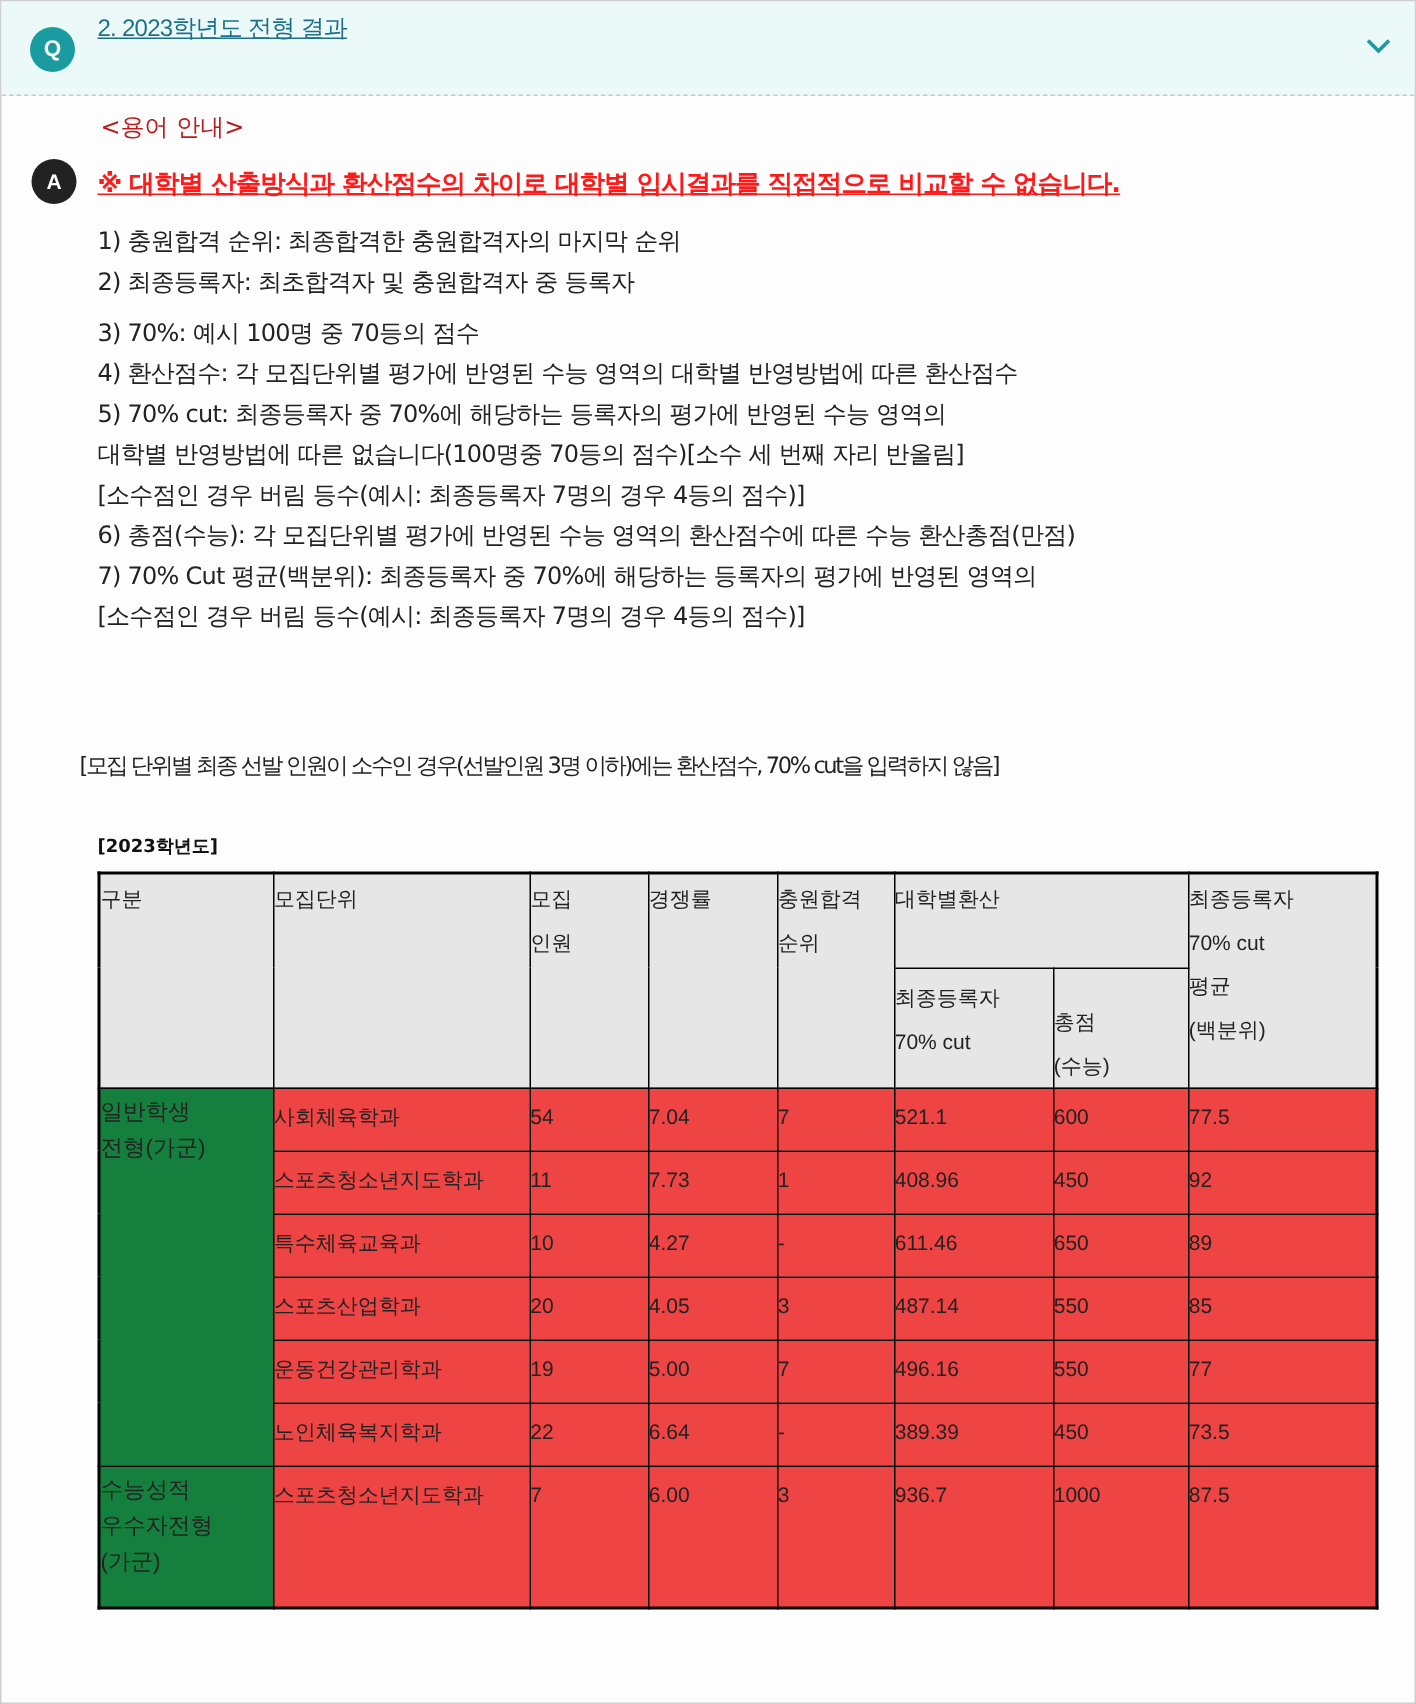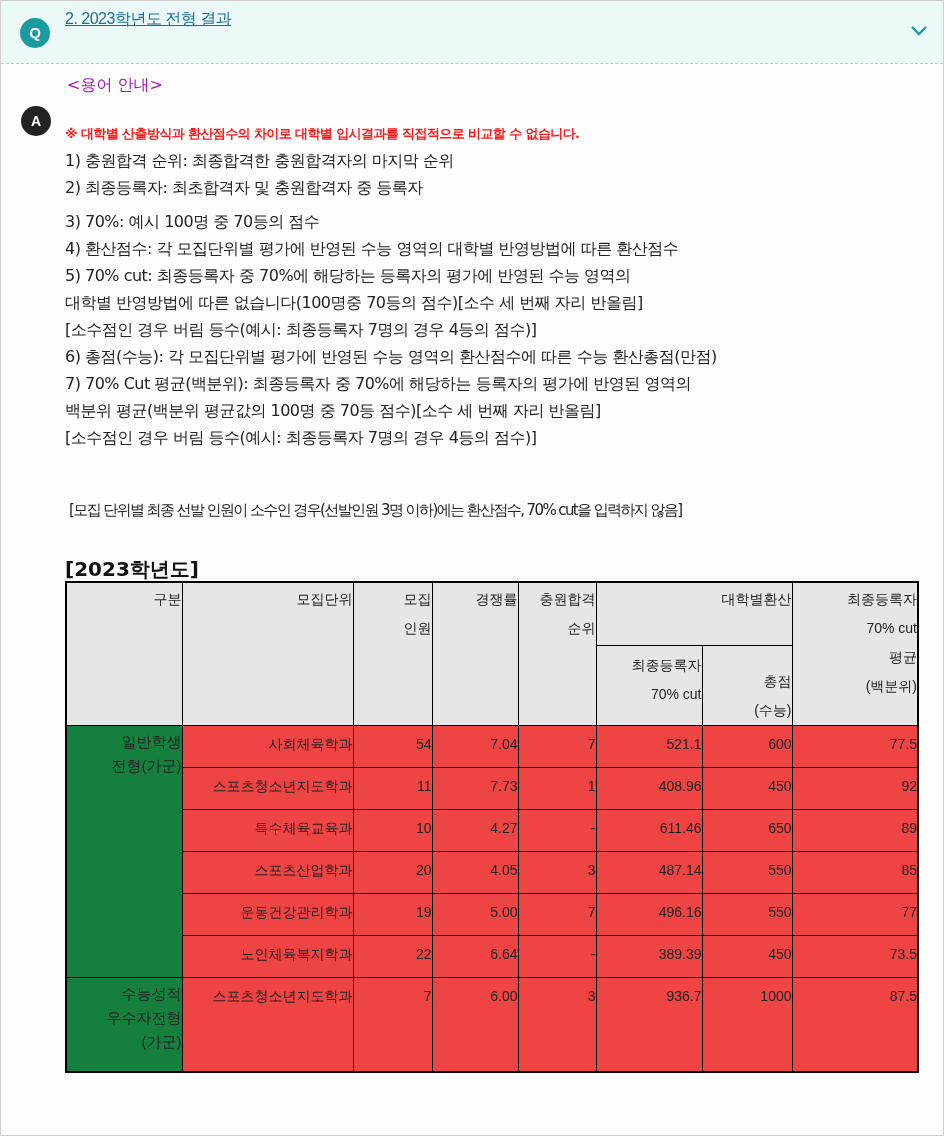--- a/index.html
+++ b/index.html
@@ -3,29 +3,29 @@
 <meta charset="utf-8">
 <style>
   html, body { margin:0; padding:0; }
   body { width:944px; height:1136px; background:#ffffff; font-family:"DejaVu Sans","Liberation Sans",sans-serif; color:#222; overflow:hidden; }
   .panel { position:absolute; left:0; top:0; width:942px; height:1134px; border:1px solid #cfcfcf; background:#fdfdfd; }
   .qbar { position:absolute; left:0; top:0; width:942px; height:62px; background:#ecf9f9; border-bottom:1px dashed #c8c8c8; }
   .qbadge { position:absolute; left:19px; top:17px; width:30px; height:30px; border-radius:50%; background:#1a9ba0; color:#fff; font-weight:bold; font-size:15px; text-align:center; line-height:30px; font-family:"Liberation Sans",sans-serif; }
   .qtitle { position:absolute; left:64px; top:8px; font-size:16px; color:#1d6f8a; text-decoration:underline; letter-spacing:-0.5px; font-family:"Liberation Sans",sans-serif; }
   .chev { position:absolute; left:910px; top:24px; width:16px; height:12px; }
   .abadge { position:absolute; left:20px; top:105px; width:30px; height:30px; border-radius:50%; background:#222; color:#fff; font-weight:bold; font-size:14px; text-align:center; line-height:30px; font-family:"Liberation Sans",sans-serif; }
-  .guide { position:absolute; left:66px; top:74px; font-size:16px; color:#a21caf; }
-  .warn { position:absolute; left:64px; top:124px; font-size:13px; font-weight:bold; color:#ff1a1a; letter-spacing:-0.6px; }
+  .guide { position:absolute; left:66px; top:74px; font-size:16px; color:#b91c1c; }
+  .warn { position:absolute; left:64px; top:110px; font-size:17px; font-weight:bold; color:#ff1a1a; letter-spacing:-0.6px;text-decoration:underline; }
   .defs { position:absolute; left:64px; top:146px; font-size:16px; color:#222; line-height:27px; letter-spacing:-0.5px; }
   .defs div { white-space:nowrap; }
   .defs .gap { height:7px; }
-  .note { position:absolute; left:68px; top:500px; font-size:15px; color:#222; letter-spacing:-1.6px; }
-  .yr { position:absolute; left:64px; top:555px; font-size:20px; font-weight:bold; color:#111; }
+  .note { position:absolute; left:52px; top:500px; font-size:15px; color:#222; letter-spacing:-1.6px; }
+  .yr { position:absolute; left:64px; top:555px; font-size:12px; font-weight:bold; color:#111; }
   table.res { position:absolute; left:64px; top:580px; border-collapse:collapse; font-size:14px; color:#222; font-family:"Liberation Sans",sans-serif; }
-  table.res td, table.res th { border:1px solid #000; text-align:right; vertical-align:top; font-weight:normal; padding:0; }
+  table.res td, table.res th { border:1px solid #000; text-align:left; vertical-align:top; font-weight:normal; padding:0; }
   table.res { border:2px solid #000; }
   table.res th { background:#e6e6e6; line-height:29px; padding-top:2px; }
   table.res td { height:42px; line-height:16px; padding-top:10px; box-sizing:border-box; background:#ef4444; }
   table.res td.grp { background:#15803d; font-size:15px; line-height:24px; padding-top:4px; }
 </style>
 </head>
 <body>
 
 <div class="panel">
   <div class="qbar">
@@ -44,21 +44,20 @@
     <div>1) 충원합격 순위: 최종합격한 충원합격자의 마지막 순위</div>
     <div>2) 최종등록자: 최초합격자 및 충원합격자 중 등록자</div>
     <div class="gap"></div>
     <div>3) 70%: 예시 100명 중 70등의 점수</div>
     <div>4) 환산점수: 각 모집단위별 평가에 반영된 수능 영역의 대학별 반영방법에 따른 환산점수</div>
     <div>5) 70% cut: 최종등록자 중 70%에 해당하는 등록자의 평가에 반영된 수능 영역의</div>
     <div>대학별 반영방법에 따른 없습니다(100명중 70등의 점수)[소수 세 번째 자리 반올림]</div>
     <div>[소수점인 경우 버림 등수(예시: 최종등록자 7명의 경우 4등의 점수)]</div>
     <div>6) 총점(수능): 각 모집단위별 평가에 반영된 수능 영역의 환산점수에 따른 수능 환산총점(만점)</div>
     <div>7) 70% Cut 평균(백분위): 최종등록자 중 70%에 해당하는 등록자의 평가에 반영된 영역의</div>
-    <div>백분위 평균(백분위 평균값의 100명 중 70등 점수)[소수 세 번째 자리 반올림]</div>
     <div>[소수점인 경우 버림 등수(예시: 최종등록자 7명의 경우 4등의 점수)]</div>
   </div>
 
   <div class="note">[모집 단위별 최종 선발 인원이 소수인 경우(선발인원 3명 이하)에는 환산점수, 70% cut을 입력하지 않음]</div>
   <div class="yr">[2023학년도]</div>
 
   <table class="res">
     <colgroup>
       <col style="width:116px">
         <col style="width:171px">

